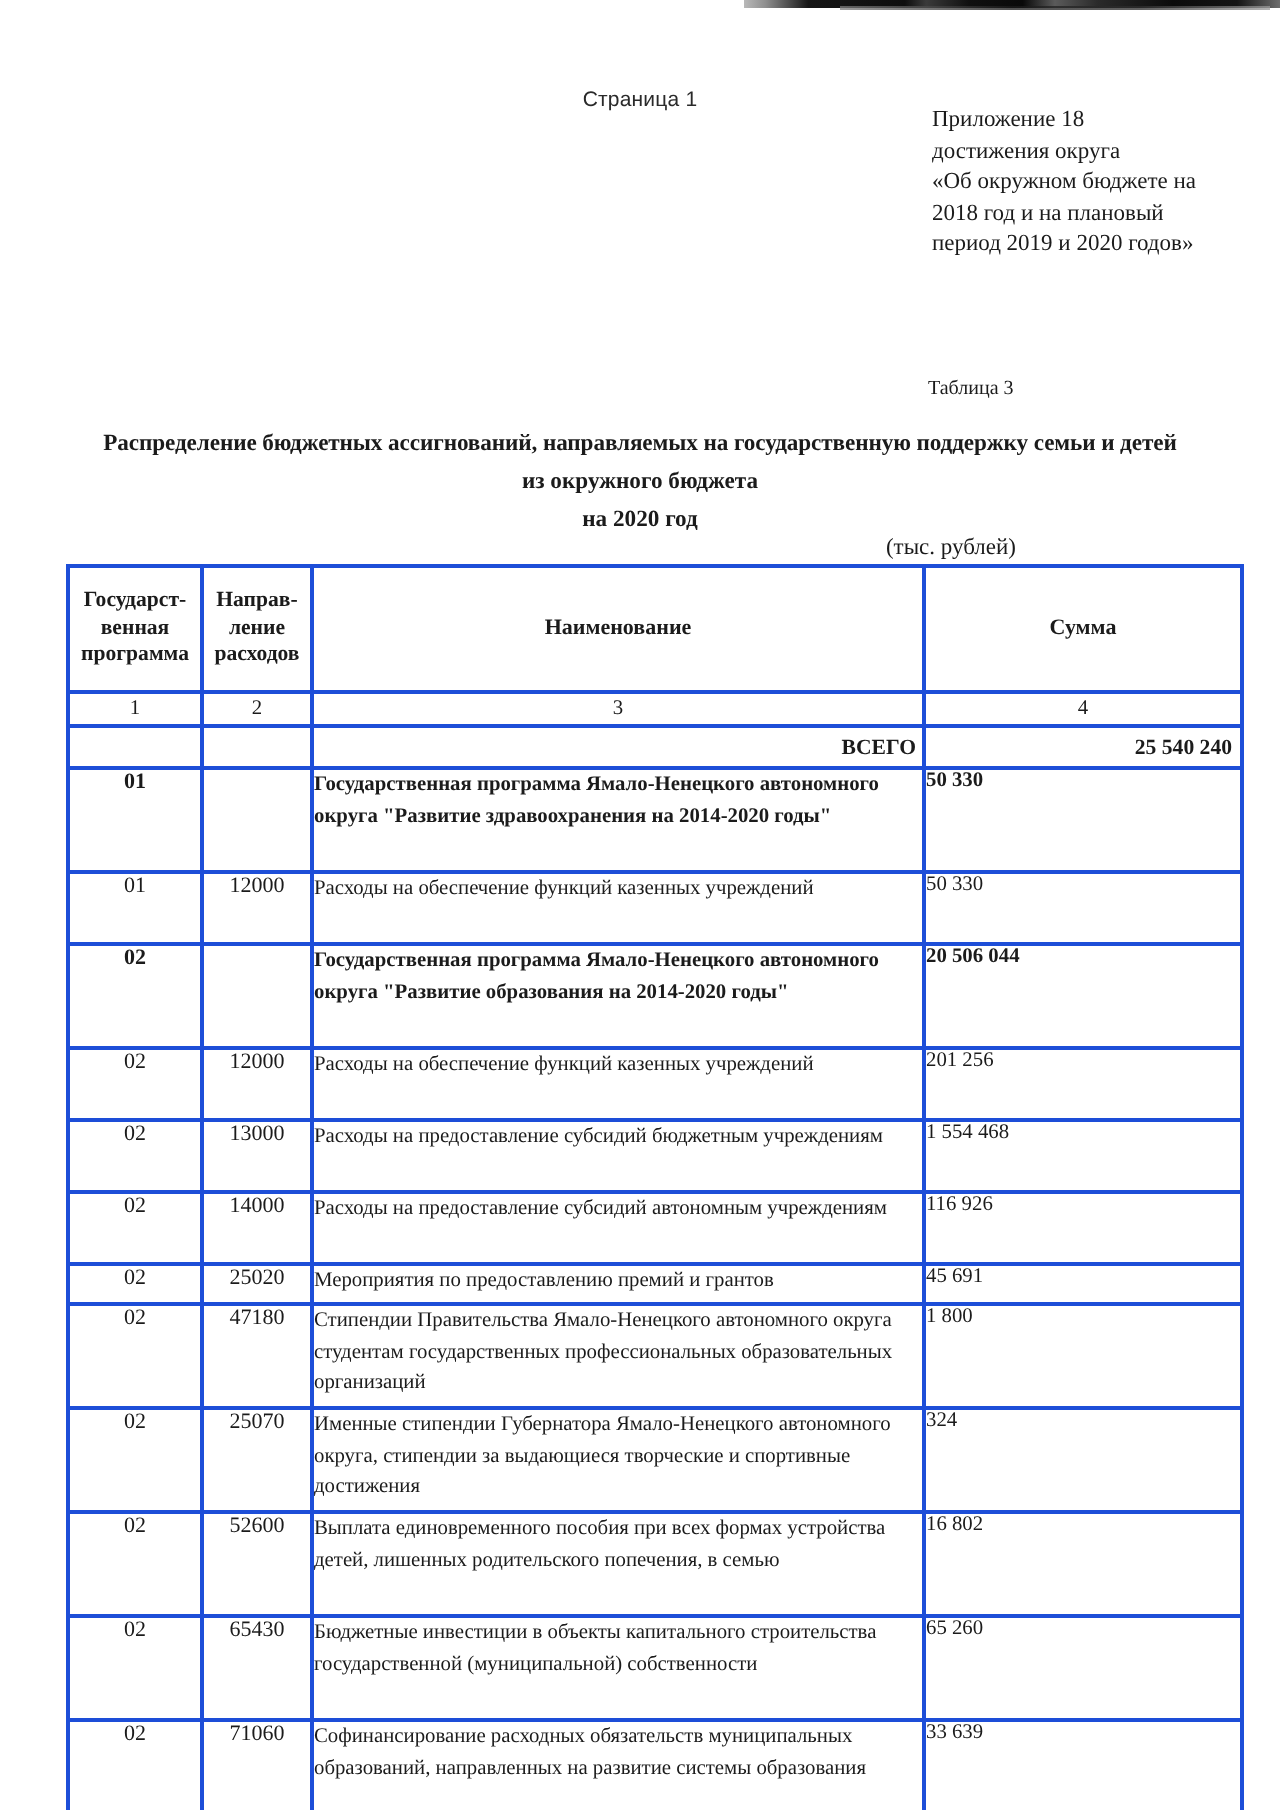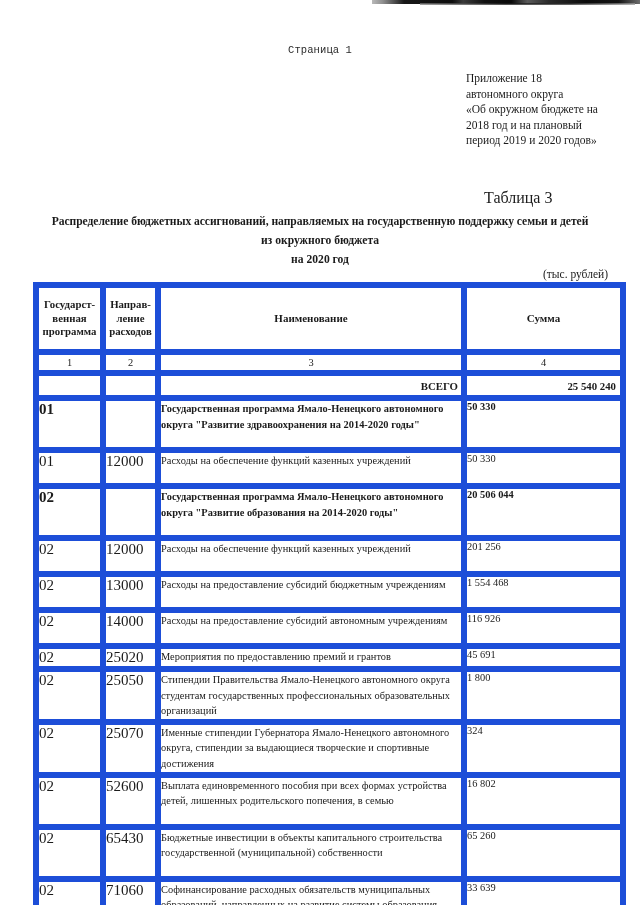--- a/index.html
+++ b/index.html
@@ -37,78 +37,78 @@
     background: linear-gradient(90deg, #7d7d7d 0%, #1a1a1a 40%, #2e2e2e 70%, #9a9a9a 100%);
     opacity: .75;
   }
 
   .page-label {
     position: absolute;
     top: 44px;
     left: 0;
     width: 640px;
     text-align: center;
-    font-family: Liberation Mono, monospace;
+    font-family: Liberation Sans, sans-serif;
     font-size: 10.5px;
     color: #2a2a2a;
     letter-spacing: .1px;
   }
 
   .approval {
     position: absolute;
-    top: 71px;
+    top: 53px;
     left: 466px;
     width: 174px;
     font-size: 11.5px;
     line-height: 15.6px;
     color: #1b1b1b;
   }
   .approval div { white-space: nowrap; }
 
   .table-label {
     position: absolute;
     top: 189px;
-    left: 484px;
-    font-size: 16px;
+    left: 464px;
+    font-size: 10px;
     text-align: right;
   }
 
   .doc-title {
     position: absolute;
     top: 212px;
     left: 18px;
     width: 604px;
     text-align: center;
     font-size: 11.6px;
     font-weight: bold;
     line-height: 19px;
   }
   .doc-title .line1 { letter-spacing: -0.05px; }
 
   .units {
     position: absolute;
     top: 268px;
     left: 0;
-    width: 608px;
+    width: 508px;
     text-align: right;
     font-size: 11.5px;
   }
 
   
   .budget-table {
     position: absolute;
     top: 282px;
     left: 33px;
     width: 587px;
     border-collapse: collapse;
     table-layout: fixed;
     font-size: 10.4px;
   }
   .budget-table td, .budget-table th {
-    border: 6px solid #1d4ed8;
+    border: 2px solid #1d4ed8;
     padding: 0;
     vertical-align: top;
   }
 
   .col-prog  { width: 67px; }
   .col-dir   { width: 55px; }
   .col-name  { width: 306px; }
   .col-sum   { width: 159px; }
 
   
@@ -141,23 +141,23 @@
   }
   .totalrow .t-sum {
     text-align: right;
     font-weight: bold;
     font-size: 10.8px;
     padding-right: 4px;
   }
 
   
   .c-code {
-    text-align: left;
+    text-align: center;
     padding-top: 4px;
-    font-size: 15px;
+    font-size: 11px;
   }
   .c-code.bold { font-weight: bold; }
   .c-name {
     padding: 3px 4px 4px 4px;
     line-height: 15.6px;
     font-size: 10.4px;
   }
   .c-name.bold { font-weight: bold; }
   .c-sum {
     text-align: left;
@@ -173,21 +173,21 @@
 </head>
 <body>
 
 <div class="scan-edge"></div>
 <div class="scan-edge-2"></div>
 
 <div class="page-label">Страница 1</div>
 
 <div class="approval">
   <div>Приложение 18</div>
-  <div>автономного округа</div>
+  <div>достижения округа</div>
   <div>«Об окружном бюджете на</div>
   <div>2018 год и на плановый</div>
   <div>период 2019 и 2020 годов»</div>
 </div>
 
 <div class="table-label">Таблица 3</div>
 
 <div class="doc-title">
   <div class="line1">Распределение бюджетных ассигнований, направляемых на государственную поддержку семьи и детей</div>
   <div>из окружного бюджета</div>
@@ -271,21 +271,21 @@
         <td class="c-sum">116 926</td>
       </tr>
       <tr class="h-1">
         <td class="c-code">02</td>
         <td class="c-code">25020</td>
         <td class="c-name">Мероприятия по предоставлению премий и грантов</td>
         <td class="c-sum">45 691</td>
       </tr>
       <tr class="h-3">
         <td class="c-code">02</td>
-        <td class="c-code">25050</td>
+        <td class="c-code">47180</td>
         <td class="c-name">Стипендии Правительства Ямало-Ненецкого автономного округа студентам государственных профессиональных образовательных организаций</td>
         <td class="c-sum">1 800</td>
       </tr>
       <tr class="h-3">
         <td class="c-code">02</td>
         <td class="c-code">25070</td>
         <td class="c-name">Именные стипендии Губернатора Ямало-Ненецкого автономного округа, стипендии за выдающиеся творческие и спортивные достижения</td>
         <td class="c-sum">324</td>
       </tr>
       <tr class="h-3">

